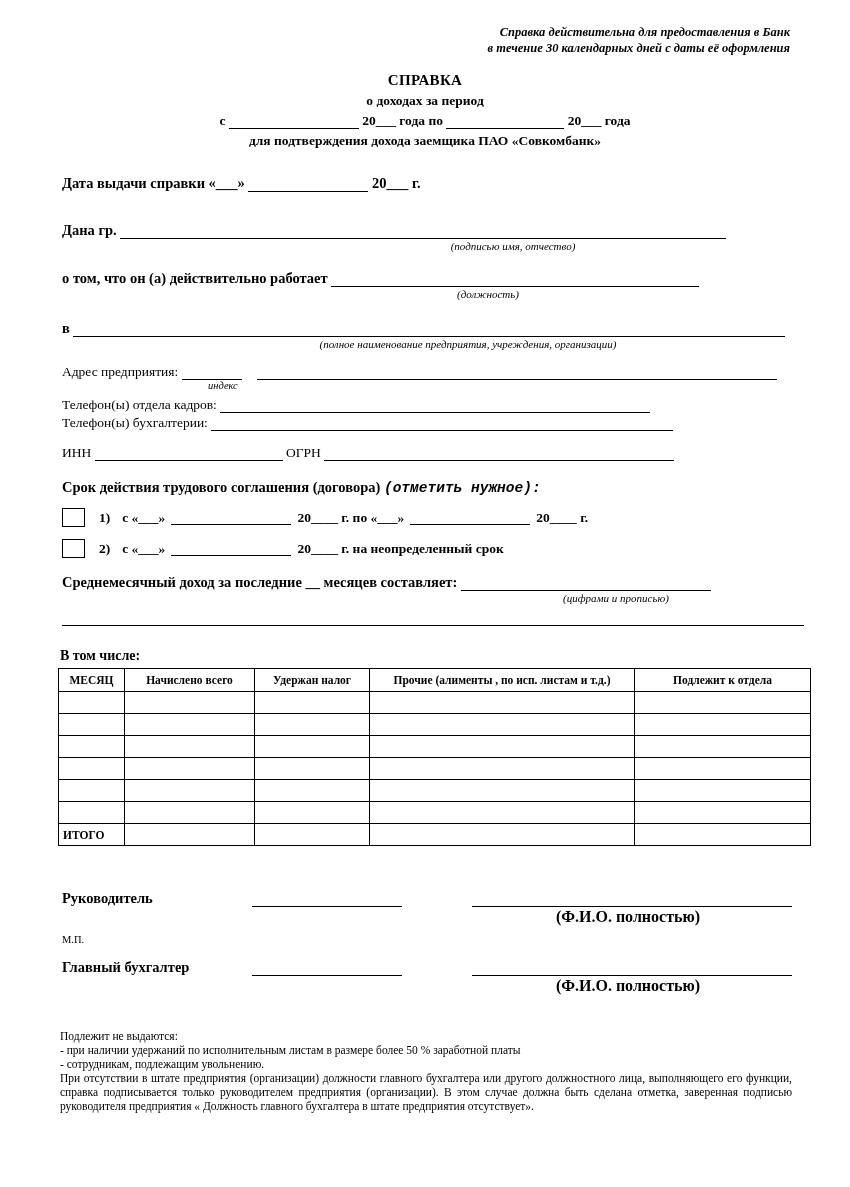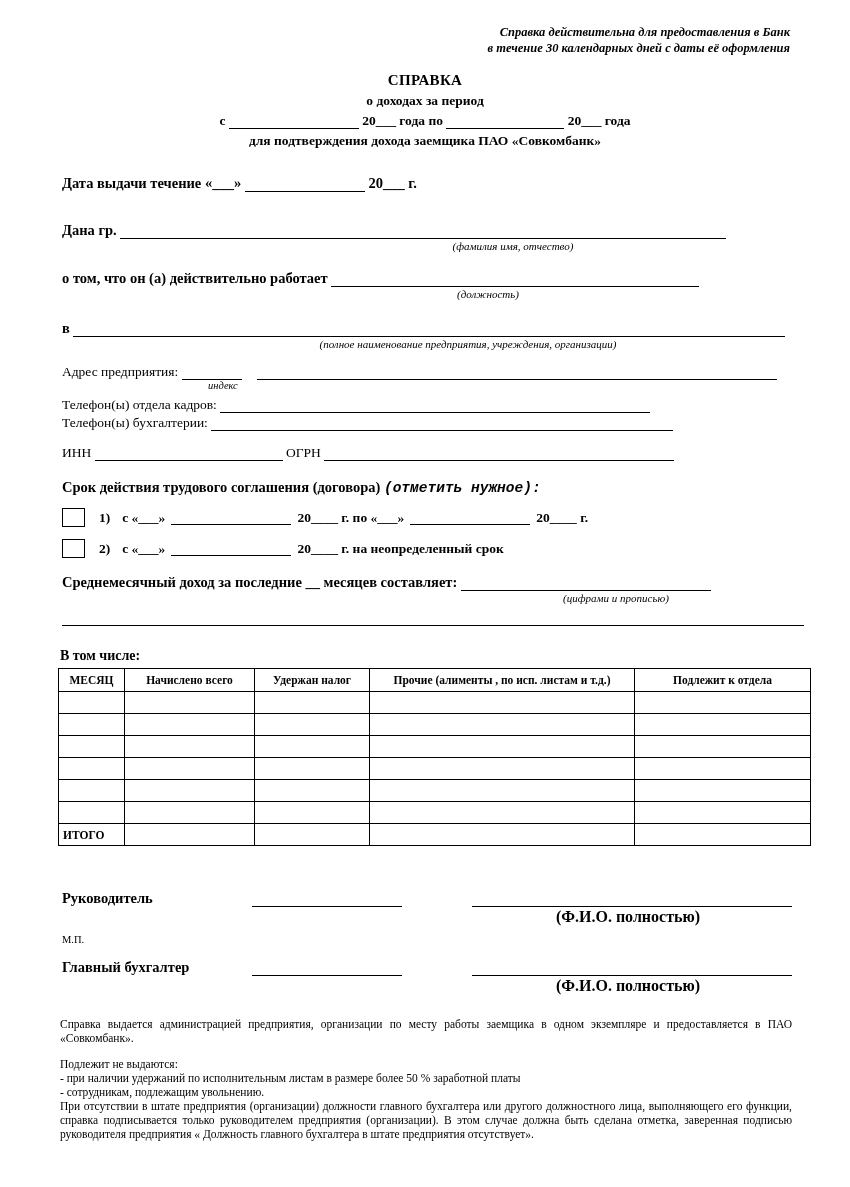--- a/index.html
+++ b/index.html
@@ -149,30 +149,30 @@
       <span>с</span>
       <span class="line-field" style="width:130px"></span>
       <span>20___ года по</span>
       <span class="line-field" style="width:118px"></span>
       <span>20___ года</span>
     </div>
     <div class="title-purpose">для подтверждения дохода заемщика ПАО «Совкомбанк»</div>
   </div>
 
   <div class="row r-date">
-    <span>Дата выдачи течение «___»</span>
+    <span>Дата выдачи справки «___»</span>
     <span class="line-field" style="width:120px"></span>
     <span>20___ г.</span>
   </div>
 
   <div class="row r-given">
     <span>Дана гр.</span>
     <span class="line-field" style="width:606px"></span>
   </div>
-  <div class="caption cap-fio" style="width:250px">(фамилия имя, отчество)</div>
+  <div class="caption cap-fio" style="width:250px">(подписью имя, отчество)</div>
 
   <div class="row r-works">
     <span>о том, что он (а) действительно работает</span>
     <span class="line-field" style="width:368px"></span>
   </div>
   <div class="caption cap-post" style="width:180px">(должность)</div>
 
   <div class="row r-v">
     <span>в</span>
     <span class="line-field" style="width:712px"></span>
@@ -321,21 +321,20 @@
     <div class="sig-row" style="margin-top:14px">
       <span class="sig-label">Главный бухгалтер</span>
       <span class="sig-line1"></span>
       <span class="sig-gap"></span>
       <span class="sig-line2"></span>
     </div>
     <div class="sig-cap">(Ф.И.О. полностью)</div>
   </div>
 
   <div class="foot">
-    <p class="just">Справка выдается администрацией предприятия, организации по месту работы заемщика в одном экземпляре и предоставляется в ПАО «Совкомбанк».</p>
     <div class="gap"></div>
     <p>Подлежит не выдаются:</p>
     <p>- при наличии удержаний по исполнительным листам в размере  более 50 % заработной платы</p>
     <p>- сотрудникам, подлежащим увольнению.</p>
     <p class="just">При отсутствии в штате  предприятия (организации) должности главного  бухгалтера или другого должностного лица, выполняющего его функции, справка подписывается только руководителем предприятия (организации). В этом случае должна быть сделана отметка, заверенная подписью руководителя предприятия « Должность главного бухгалтера в штате предприятия отсутствует».</p>
   </div>
 
 </div>
 
 </body></html>

